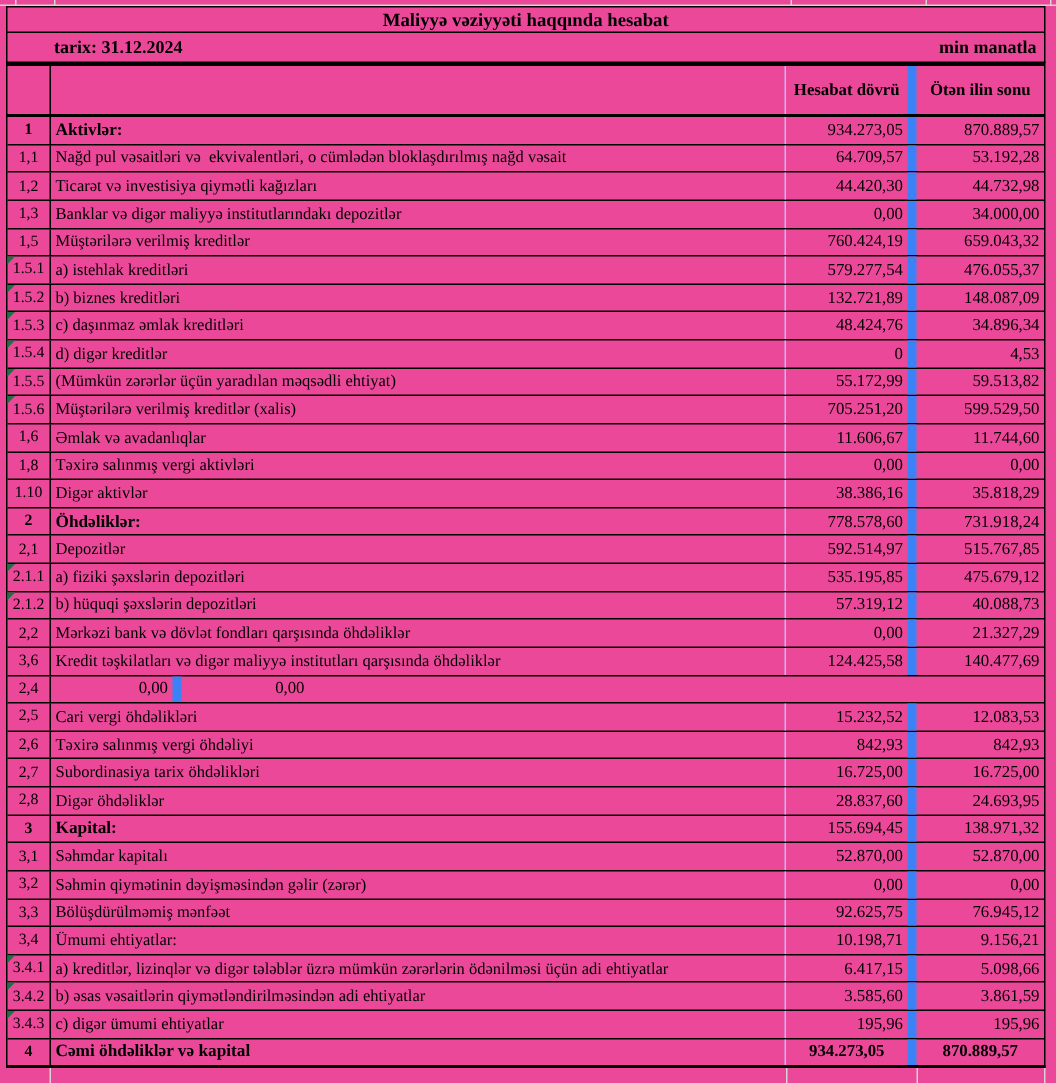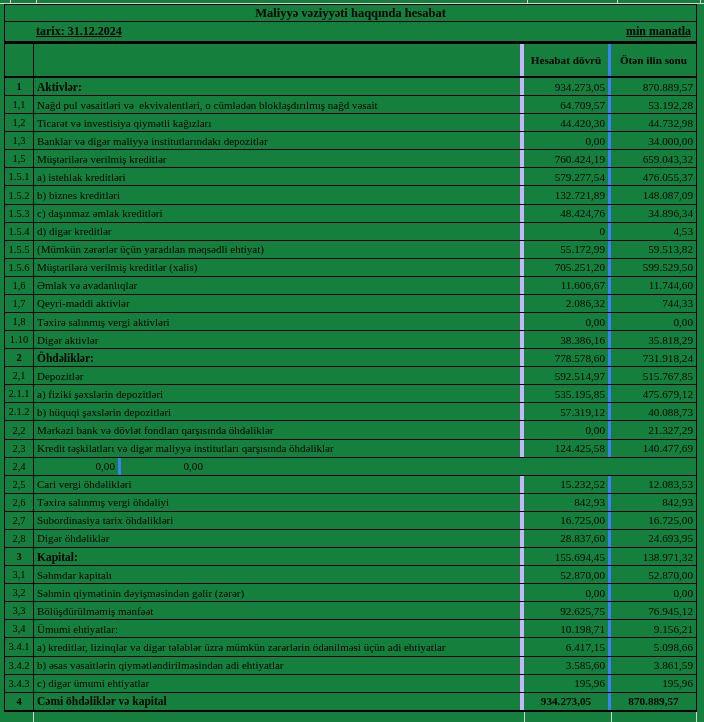--- a/index.html
+++ b/index.html
@@ -1,37 +1,37 @@
 <!DOCTYPE html>
 <html><head>
 <meta charset="utf-8">
 <style>
   html,body { margin:0; padding:0; background:#ffffff; }
   * { box-sizing:border-box; }
   .sheet {
-    position:relative; width:704px; height:722px; background:#15803d;
+    position:relative; width:704px; height:722px; background:#ec4899;
     font-family:"Liberation Serif", serif; color:#000;
     overflow:hidden;
   }
   
   .gl { position:absolute; background:#d4d4d4; }
   .gl.h { height:1px; }
   .gl.v { width:1px; }
 
   .tablebox { position:absolute; left:4px; top:4px; width:693px; }
 
   .title-row {
     height:18px; border:1px solid #000; display:flex;
     align-items:center; justify-content:center;
     font-weight:bold; font-size:12.5px;
   }
   .tarix-row {
     height:20px; border:1px solid #000; border-top:none;
     display:flex; align-items:center; justify-content:space-between;
-    font-weight:bold; font-size:12px;text-decoration:underline;
+    font-weight:bold; font-size:12px;
   }
   .tarix-row .date { padding-left:31px; }
   .tarix-row .unit { padding-right:5px;text-align:right; }
 
   .header-row {
     height:36px; display:flex;
     border-left:1px solid #000; border-right:1px solid #000;
     border-top:2px solid #000; border-bottom:2px solid #000;
     font-weight:bold; font-size:11.5px;
   }
@@ -43,26 +43,26 @@
   }
   .row { flex:1 1 0; min-height:0; display:flex; border-bottom:1px solid #000; }
   .row:last-child { border-bottom:none; }
 
   .c-num {
     width:29px; flex:0 0 29px; border-right:1px solid #000;
     position:relative; display:flex; align-items:center; justify-content:center;
     font-size:10.5px;
   }
   .c-label {
-    flex:1 1 auto; border-right:4px solid #c4b5fd;
+    flex:1 1 auto; border-right:1px solid #c4b5fd;
     display:flex; align-items:center; padding-left:3px;
     white-space:pre; overflow:hidden;
   }
   .c-v1 {
-    width:87px; flex:0 0 87px; border-right:3px solid #3b82f6;
+    width:87px; flex:0 0 87px; border-right:6px solid #3b82f6;
     display:flex; align-items:center; justify-content:flex-end; padding-right:3px;
     font-size:11.2px; white-space:nowrap;
   }
   .c-v2 {
     width:85px; flex:0 0 85px;
     display:flex; align-items:center; justify-content:flex-end; padding-right:3px;
     font-size:11.2px; white-space:nowrap;
   }
   .header-row .c-v1, .header-row .c-v2 { justify-content:center; padding-right:0; text-align:center; }
 
@@ -228,29 +228,20 @@
     <div class="row">
       <div class="c-num">
 
         <span class="numtxt">1,6</span>
       </div>
       <div class="c-label">Əmlak və avadanlıqlar</div>
       <div class="c-v1">11.606,67</div>
       <div class="c-v2">11.744,60</div>
     </div>
 
-    <div class="row">
-      <div class="c-num">
-
-        <span class="numtxt">1,7</span>
-      </div>
-      <div class="c-label">Qeyri-maddi aktivlər</div>
-      <div class="c-v1">2.086,32</div>
-      <div class="c-v2">744,33</div>
-    </div>
 
     <div class="row">
       <div class="c-num">
 
         <span class="numtxt">1,8</span>
       </div>
       <div class="c-label">Təxirə salınmış vergi aktivləri</div>
       <div class="c-v1">0,00</div>
       <div class="c-v2">0,00</div>
     </div>
@@ -312,21 +303,21 @@
         <span class="numtxt">2,2</span>
       </div>
       <div class="c-label">Mərkəzi bank və dövlət fondları qarşısında öhdəliklər</div>
       <div class="c-v1">0,00</div>
       <div class="c-v2">21.327,29</div>
     </div>
 
     <div class="row">
       <div class="c-num">
 
-        <span class="numtxt">2,3</span>
+        <span class="numtxt">3,6</span>
       </div>
       <div class="c-label">Kredit təşkilatları və digər maliyyə institutları qarşısında öhdəliklər</div>
       <div class="c-v1">124.425,58</div>
       <div class="c-v2">140.477,69</div>
     </div>
 
     <div class="row">
       <div class="c-num">
 
         <span class="numtxt">2,4</span>

